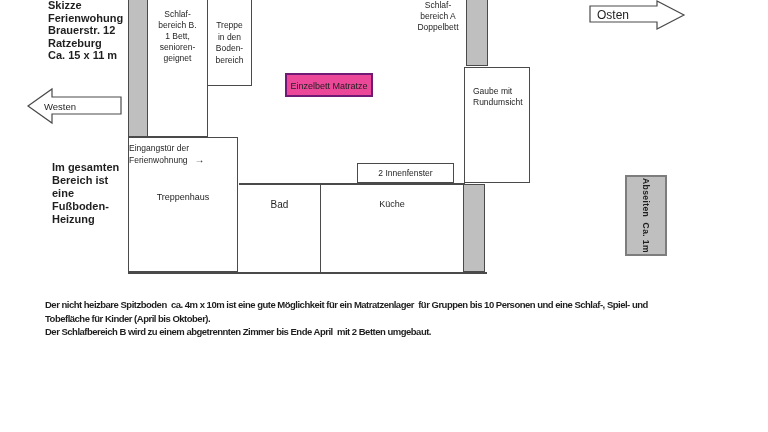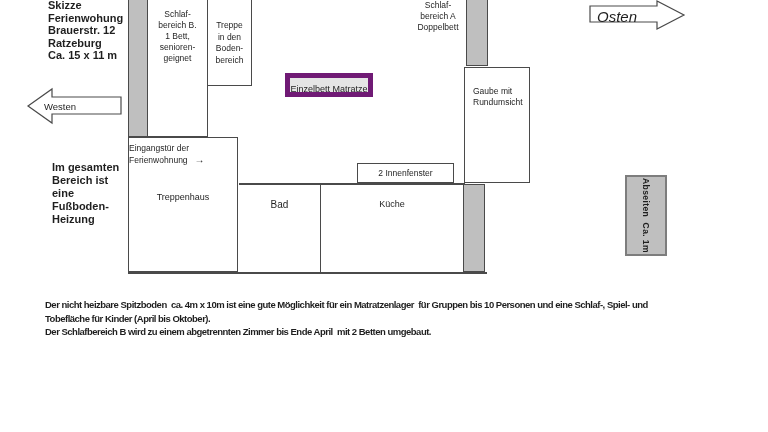--- a/index.html
+++ b/index.html
@@ -22,21 +22,21 @@
 
   
   .room-sleep-b{left:148px;top:0;width:60px;height:137px;border-right:1px solid #4a4a4a;border-bottom:1px solid #4a4a4a;
     font-size:8.5px;line-height:11px;text-align:center;padding-top:9px;}
   .room-stairs{left:208px;top:0;width:44px;height:86px;border-right:1px solid #4a4a4a;border-bottom:1px solid #4a4a4a;
     font-size:8.5px;line-height:11.5px;text-align:center;padding-top:20px;}
   .room-stairwell{left:128px;top:137px;width:110px;height:135px;border:1px solid #4a4a4a;}
   .entrance{width:100%;text-align:left;font-size:8.5px;line-height:12px;padding-top:4px;}
   .entrance .arrow{font-weight:700;font-size:10px;margin-left:7px;}
   .stairwell-label{position:absolute;top:54px;left:0;width:100%;text-align:center;font-size:9px;}
-  .box-single{left:285px;top:73px;width:88px;height:24px;border:5px solid #701a75;background:#e5e5e5;
+  .box-single{left:285px;top:73px;width:88px;height:24px;border:2px solid #701a75;background:#ec4899;
     font-size:9px;line-height:22px;text-align:center;}
   .sleep-a{left:404px;top:0;width:68px;text-align:center;font-size:8.5px;line-height:11px;}
   .box-gaube{left:464px;top:67px;width:66px;height:116px;border:1px solid #4a4a4a;background:#fff;
     font-size:8.5px;line-height:11px;padding:18px 0 0 8px;}
   .box-windows{left:357px;top:163px;width:97px;height:20px;border:1px solid #4a4a4a;background:#fff;
     font-size:8.5px;line-height:18px;text-align:center;}
 
   
   .hl,.vl{background:#4a4a4a;}
   .line-bad-top{left:239px;top:183px;width:226px;height:1.5px;}
@@ -49,21 +49,21 @@
   
   .abseiten{left:625px;top:175px;width:42px;height:81px;background:#bfbfbf;border:2px solid #7d7d7d;
     display:flex;align-items:center;justify-content:center;}
   .abseiten span{writing-mode:vertical-rl;font-size:8.5px;font-weight:700;white-space:pre;letter-spacing:0.4px;}
 
   
   .arrow-svg{position:absolute;}
   .west-svg{left:26px;top:87px;}
   .east-svg{left:588px;top:0;}
   .west-label{left:44px;top:101px;font-size:9.5px;}
-  .east-label{left:597px;top:8px;font-size:15px;font-style:italic;}
+  .east-label{left:597px;top:8px;font-size:12px;}
 
   
   .footer{left:45px;top:298px;font-size:9.5px;font-weight:700;line-height:13.6px;letter-spacing:-0.5px;}
   .footer div{white-space:pre;}
 </style>
 </head>
 <body>
 
 <div id="stage">
 

